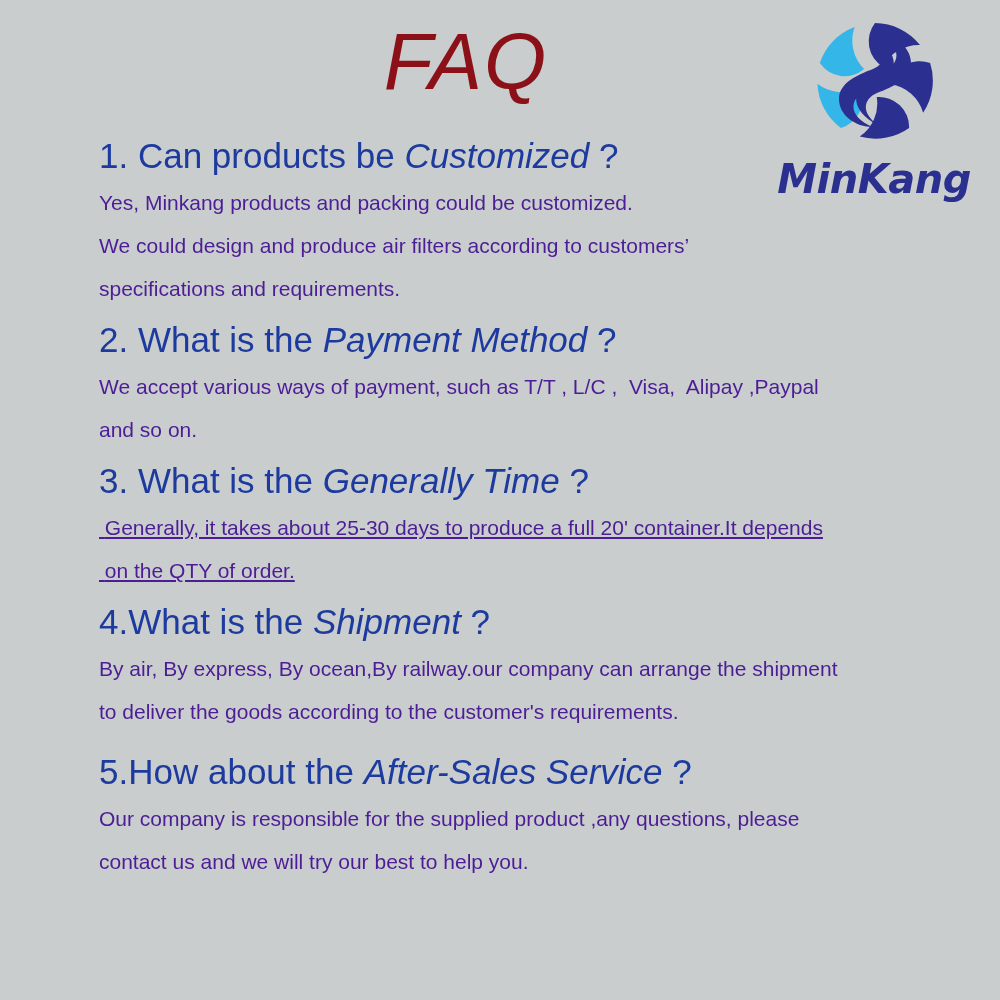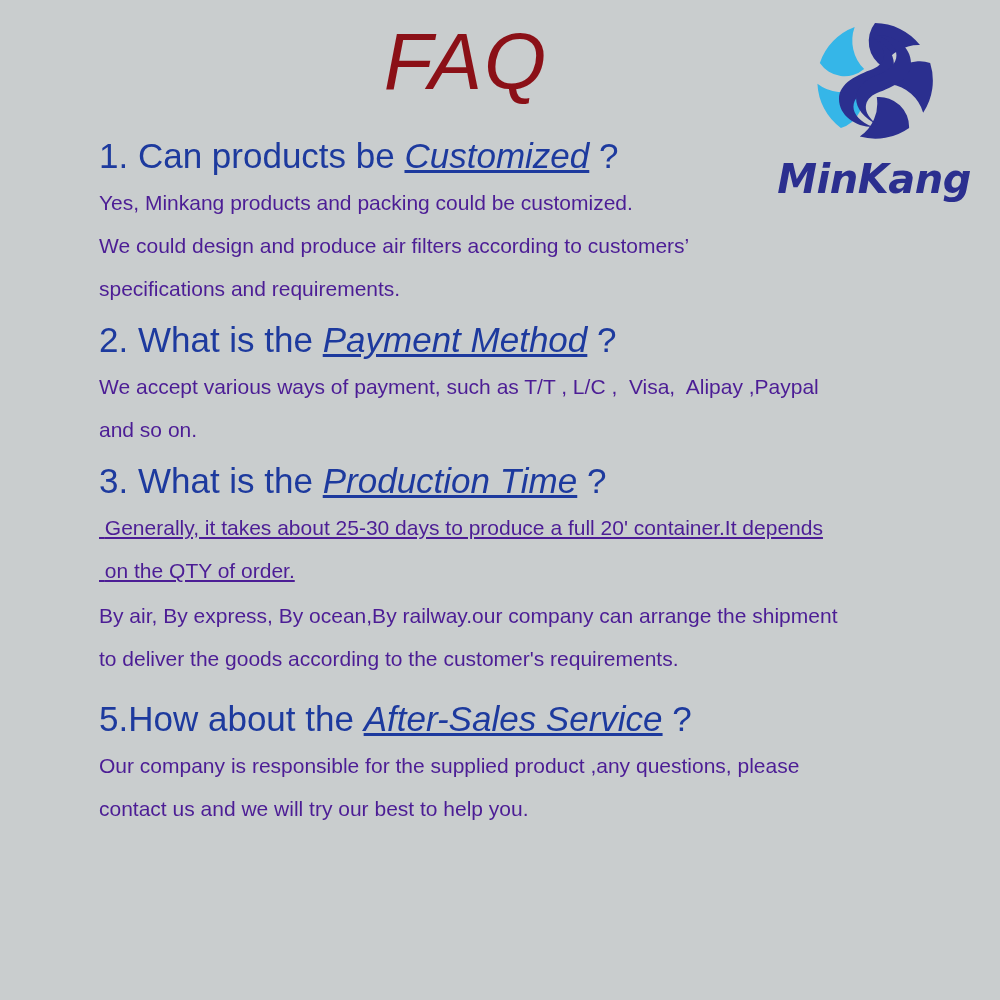--- a/index.html
+++ b/index.html
@@ -94,21 +94,20 @@
     font-weight: 400;
     font-size: 35px;
     line-height: 46px;
     color: #1d3a9e;
     white-space: nowrap;
     margin: 0;
     padding: 0;
   }
   .question .q-em {
     font-style: italic;
-    text-decoration: underline;
   }
   .question .q-mark {
     font-style: normal;
   }
 
   .answer {
     font-family: "Liberation Sans", sans-serif;
     font-weight: 400;
     font-size: 21px;
     line-height: 43px;
@@ -183,26 +182,27 @@
 specifications and requirements.</div>
     </div>
 
     <div class="qa-block">
       <div class="question q2"><span>2. </span><span>What is the </span><span class="q-em">Payment Method</span><span class="q-mark"> ?</span></div>
       <div class="answer a2">We accept various ways of payment, such as T/T , L/C ,  Visa,  Alipay ,Paypal
 and so on.</div>
     </div>
 
     <div class="qa-block">
-      <div class="question q3"><span>3. </span><span>What is the </span><span class="q-em">Production Time</span><span class="q-mark"> ?</span></div>
+      <div class="question q3"><span>3. </span><span>What is the </span><span class="q-em">Generally Time</span><span class="q-mark"> ?</span></div>
       <div class="answer a3"> Generally, it takes about 25-30 days to produce a full 20' container.It depends
  on the QTY of order.</div>
     </div>
 
     <div class="qa-block">
+      <div class="question q4"><span>4.</span><span>What is the </span><span class="q-em">Shipment</span><span class="q-mark"> ?</span></div>
       <div class="answer a4">By air, By express, By ocean,By railway.our company can arrange the shipment
 to deliver the goods according to the customer's requirements.</div>
     </div>
 
     <div class="qa-block">
       <div class="question q5"><span>5.</span><span>How about the </span><span class="q-em">After-Sales Service</span><span class="q-mark"> ?</span></div>
       <div class="answer a5">Our company is responsible for the supplied product ,any questions, please
 contact us and we will try our best to help you.</div>
     </div>
 

